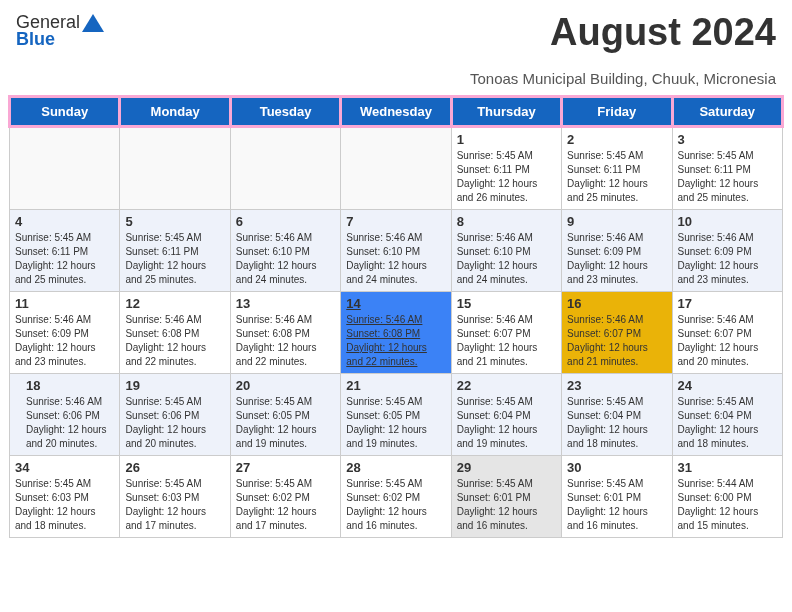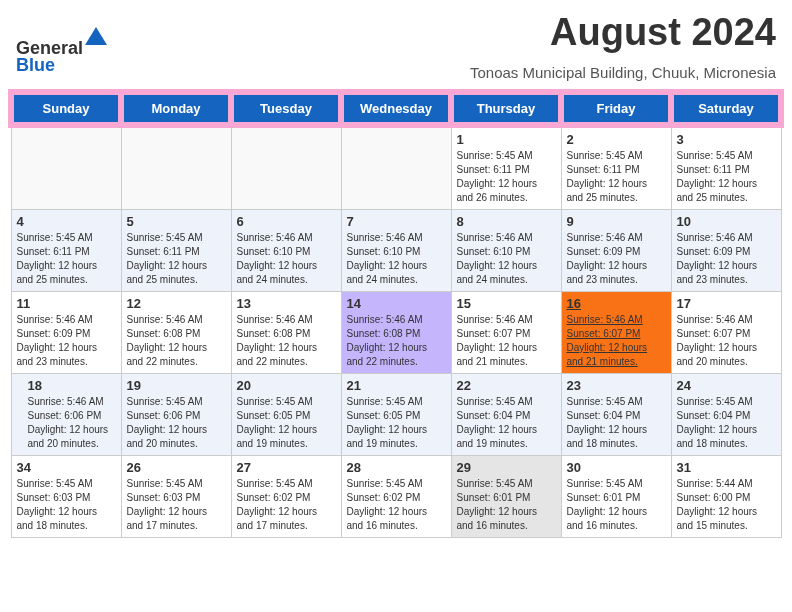--- a/index.html
+++ b/index.html
@@ -3,51 +3,51 @@
   <meta charset="utf-8">
   <style>
     * { box-sizing: border-box; margin: 0; padding: 0; }
     body { font-family: Arial, sans-serif; background: #fff; width: 792px; min-height: 612px; }
     .logo { display: flex; flex-direction: column; align-items: flex-start; }
     .logo-text { display: flex; align-items: center; }
     
     .title-block { text-align: right; }
     
     .calendar { width: 100%; border-collapse: collapse; margin: 0 0 0 0; }
-    .calendar th { background: #1565c0; color: #fff; padding: 6px 4px; font-size: 13px; font-weight: bold; text-align: center; border: 6px solid #f9a8d4; }
+    .calendar th { background: #1565c0; color: #fff; padding: 6px 4px; font-size: 13px; font-weight: bold; text-align: center; border: 3px solid #f9a8d4; }
     .calendar td { border: 1px solid #ccc; vertical-align: top; padding: 4px 5px; font-size: 10.5px; color: #333; width: calc(100%/7); min-height: 70px; }
     .calendar td.empty { background: #f9f9f9; }
     .calendar tr:nth-child(even) td { background: #f0f4fa; }
     .calendar tr:nth-child(odd) td { background: #fff; }
     .calendar thead tr th { background: #1565c0; }
     
     .day-num { font-weight: bold; font-size: 13px; margin-bottom: 2px; }
     .day-info { font-size: 10px; color: #333; line-height: 1.4; }
     
     .wrapper { padding: 0 8px 8px 8px; }
     
     .header-wrapper { padding: 12px 16px 8px 16px; display: flex; align-items: flex-start; justify-content: space-between; }
   </style>
 </head>
 <body>
 
 <div>
   <div class="header-wrapper">
     <div class="logo">
       <div class="logo-text">
-        <span style="font-size:18px;font-weight:bold;color:#333;margin-top:26px;">General</span>
+        <span style="font-size:18px;font-weight:normal;color:#333;">General</span>
         <svg width="22" height="18" viewBox="0 0 22 18" style="margin:0 2px;">
           <polygon points="11,0 22,18 0,18" fill="#1565c0"></polygon>
         </svg>
       </div>
       <span style="font-size:18px;font-weight:bold;color:#1565c0;margin-top:-4px;">Blue</span>
     </div>
     <div class="title-block">
       <div style="font-size:38px;font-weight:bold;color:#333;line-height:1.1;">August 2024</div>
-      <div style="font-size:15px;color:#555;margin-top:10px;">Tonoas Municipal Building, Chuuk, Micronesia</div>
+      <div style="font-size:15px;color:#555;margin-top:16px;">Tonoas Municipal Building, Chuuk, Micronesia</div>
     </div>
   </div>
 
   <div class="wrapper">
     <table class="calendar">
       <thead>
         <tr>
           <th>Sunday</th>
           <th>Monday</th>
           <th>Tuesday</th>
@@ -112,29 +112,29 @@
               <div class="day-info">Sunrise: 5:46 AM<br>Sunset: 6:09 PM<br>Daylight: 12 hours<br>and 23 minutes.<br></div>
             </td>
             <td style="background: rgb(255, 255, 255);">
               <div class="day-num">12</div>
               <div class="day-info">Sunrise: 5:46 AM<br>Sunset: 6:08 PM<br>Daylight: 12 hours<br>and 22 minutes.<br></div>
             </td>
             <td style="background: rgb(255, 255, 255);">
               <div class="day-num">13</div>
               <div class="day-info">Sunrise: 5:46 AM<br>Sunset: 6:08 PM<br>Daylight: 12 hours<br>and 22 minutes.<br></div>
             </td>
-            <td style="background: #c4b5fd;">
+            <td style="background: #3b82f6; text-decoration: underline;">
               <div class="day-num">14</div>
               <div class="day-info">Sunrise: 5:46 AM<br>Sunset: 6:08 PM<br>Daylight: 12 hours<br>and 22 minutes.<br></div>
             </td>
             <td style="background: rgb(255, 255, 255);">
               <div class="day-num">15</div>
               <div class="day-info">Sunrise: 5:46 AM<br>Sunset: 6:07 PM<br>Daylight: 12 hours<br>and 21 minutes.<br></div>
             </td>
-            <td style="background: #f97316; text-decoration: underline;">
+            <td style="background: #eab308;">
               <div class="day-num">16</div>
               <div class="day-info">Sunrise: 5:46 AM<br>Sunset: 6:07 PM<br>Daylight: 12 hours<br>and 21 minutes.<br></div>
             </td>
             <td style="background: rgb(255, 255, 255);">
               <div class="day-num">17</div>
               <div class="day-info">Sunrise: 5:46 AM<br>Sunset: 6:07 PM<br>Daylight: 12 hours<br>and 20 minutes.<br></div>
             </td>
           </tr>
           <tr>
             <td style="background: rgb(238, 242, 250); padding-left: 16px;">

